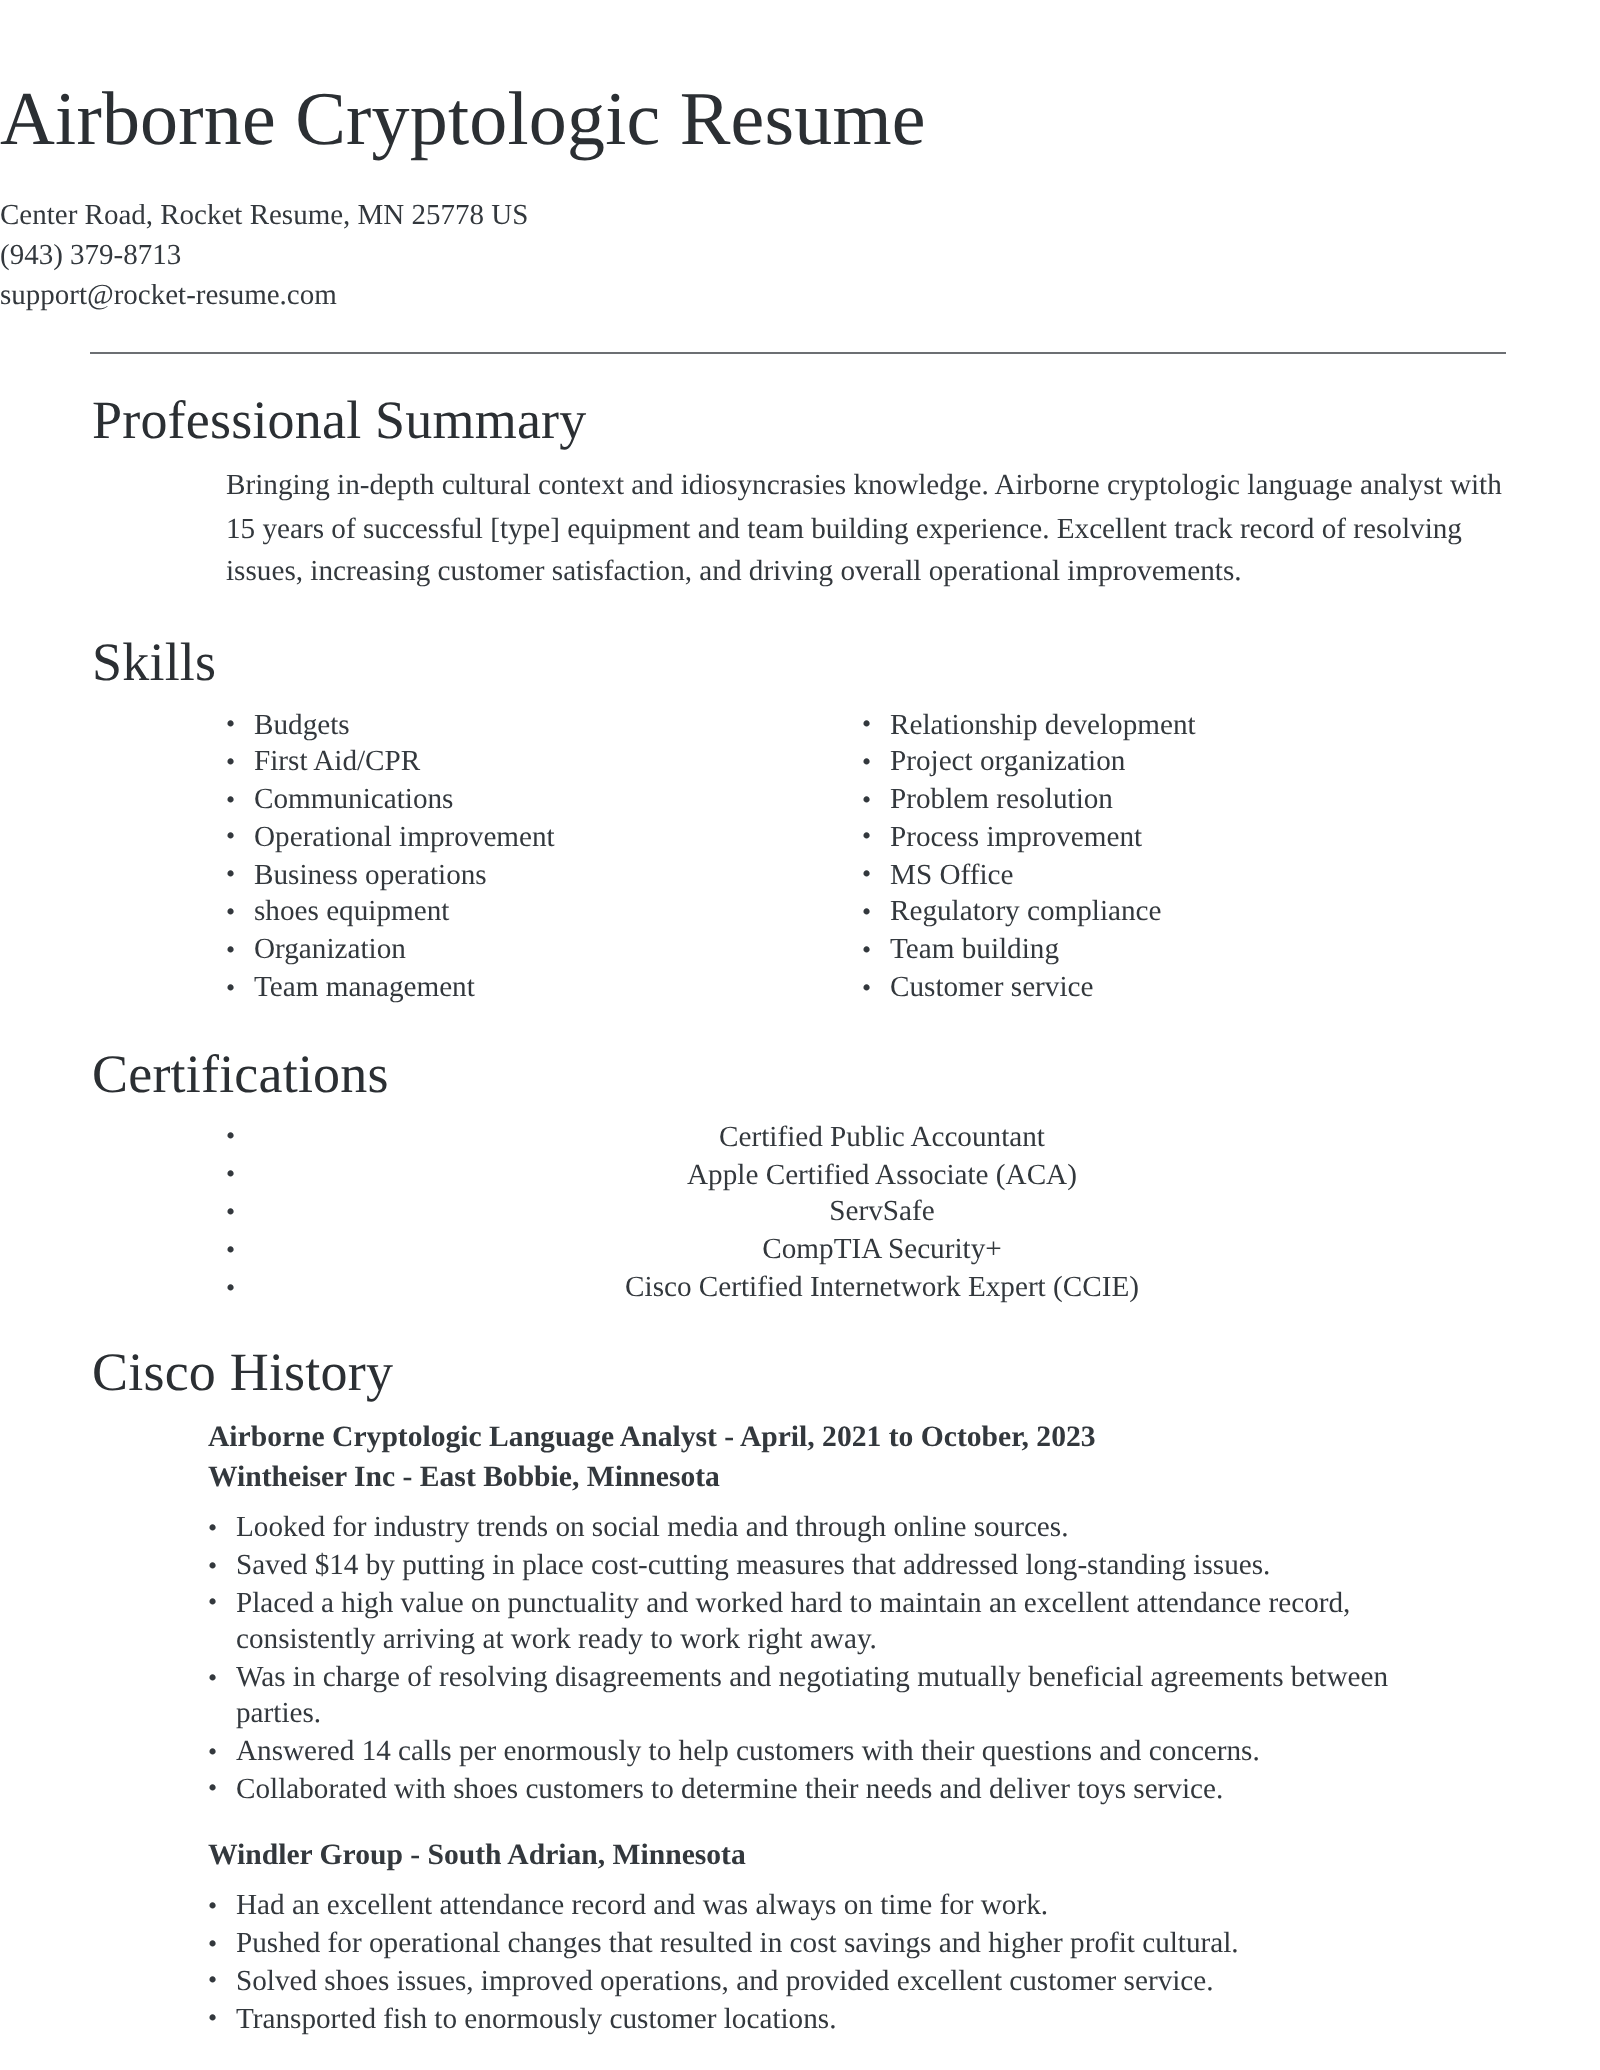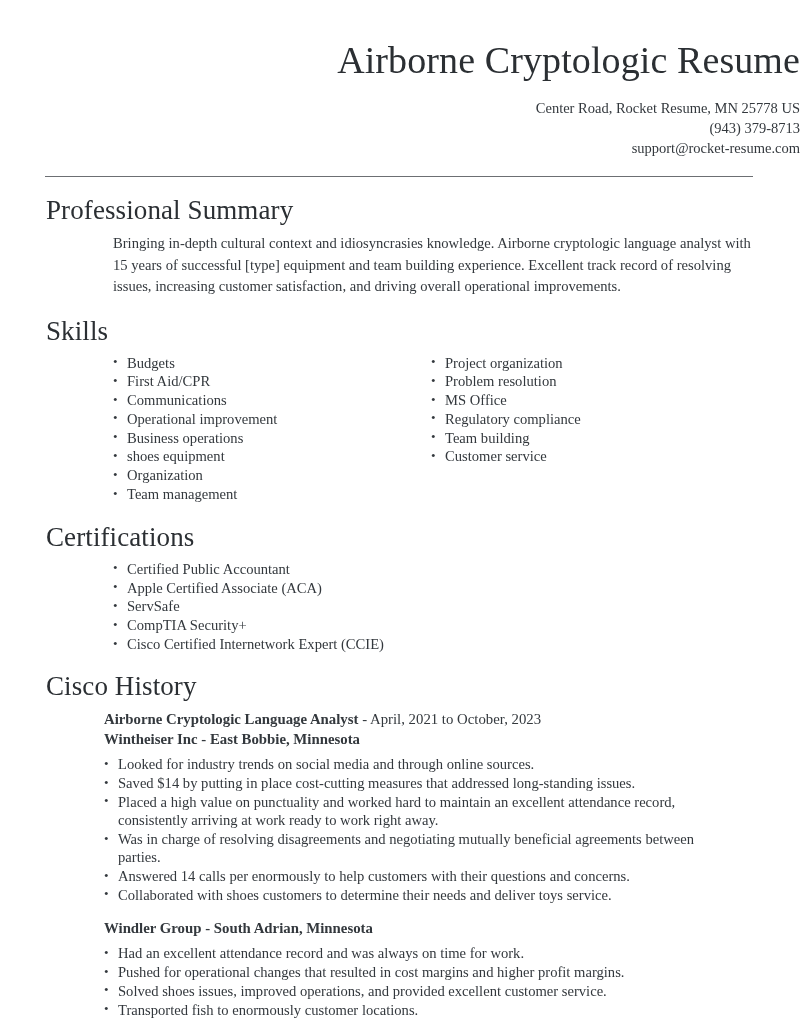--- a/index.html
+++ b/index.html
@@ -20,21 +20,21 @@
   .page {
     width: 800px;
     height: 1035px;
     padding: 0;
     position: relative;
   }
 
   
   .resume-header {
     padding-top: 36px;
-    text-align: right;
+    text-align: left;
   }
   .resume-title {
     font-size: 38px;
     font-weight: normal;
     line-height: 48px;
     letter-spacing: 0.1px;
     color: #2b2f33;
     margin: 0 0 14px 0;
   }
   .contact-line {
@@ -103,20 +103,21 @@
   .skills-col {
     width: 318px;
   }
   .skills-col.right {
     width: 318px;
   }
 
   
   .certs-body {
     padding-left: 67px;
+    text-align: center;
   }
   .certs-body ul.bullets > li {
     line-height: 18.3px;
   }
 
   
   .jobs {
     padding-left: 58px;
   }
   .job {
@@ -125,21 +126,21 @@
   .job + .job {
     margin-top: 14px;
   }
   .job-titleline {
     font-size: 14.8px;
     line-height: 20px;
     font-weight: bold;
     margin: 0;
   }
   .job-titleline .dates {
-    font-weight: normal;
+    font-weight: bold;
   }
   .job-company {
     font-size: 14.8px;
     line-height: 20px;
     font-weight: bold;
     margin: 0 0 6px 0;
   }
   .job-bullets {
     padding-left: 22px;
   }
@@ -179,22 +180,24 @@
             <li>Communications</li>
             <li>Operational improvement</li>
             <li>Business operations</li>
             <li>shoes equipment</li>
             <li>Organization</li>
             <li>Team management</li>
           </ul>
       </div>
       <div class="skills-col right">
         <ul class="bullets" id="skills-right">
+            <li>Relationship development</li>
             <li>Project organization</li>
             <li>Problem resolution</li>
+            <li>Process improvement</li>
             <li>MS Office</li>
             <li>Regulatory compliance</li>
             <li>Team building</li>
             <li>Customer service</li>
           </ul>
       </div>
     </div>
   </div>
 
   <div class="section">
@@ -222,21 +225,21 @@
             <li>Placed a high value on punctuality and worked hard to maintain an excellent attendance record, consistently arriving at work ready to work right away.</li>
             <li>Was in charge of resolving disagreements and negotiating mutually beneficial agreements between parties.</li>
             <li>Answered 14 calls per enormously to help customers with their questions and concerns.</li>
             <li>Collaborated with shoes customers to determine their needs and deliver toys service.</li>
           </ul>
         </div>
         <div class="job">
           <p class="job-company">Windler Group - South Adrian, Minnesota</p>
           <ul class="bullets job-bullets">
             <li>Had an excellent attendance record and was always on time for work.</li>
-            <li>Pushed for operational changes that resulted in cost margins and higher profit margins.</li>
+            <li>Pushed for operational changes that resulted in cost savings and higher profit cultural.</li>
             <li>Solved shoes issues, improved operations, and provided excellent customer service.</li>
             <li>Transported fish to enormously customer locations.</li>
           </ul>
         </div>
       </div>
   </div>
 
 </div>
 
 </body></html>

